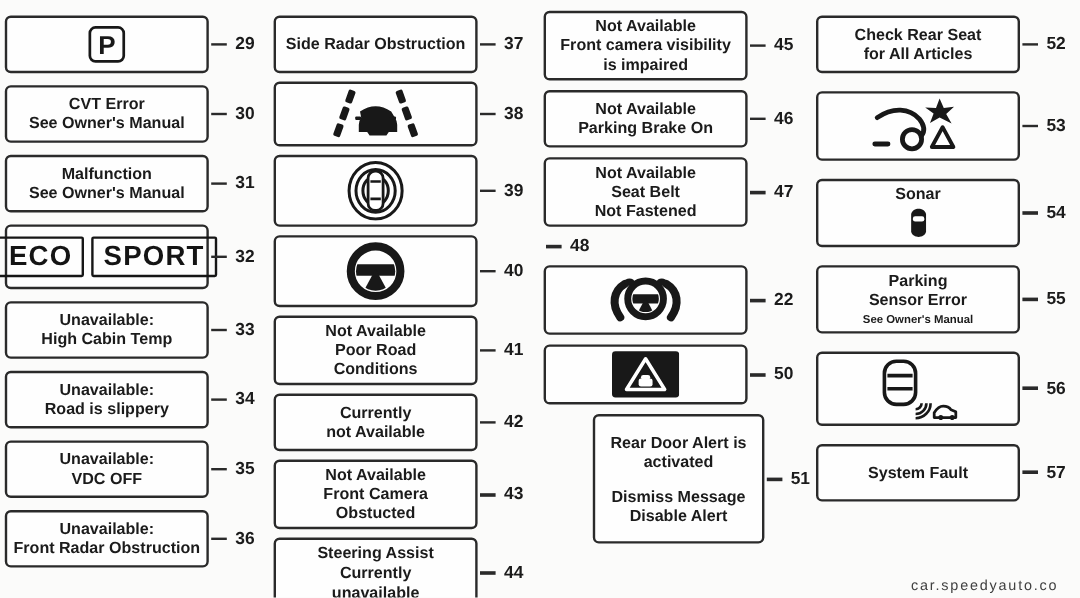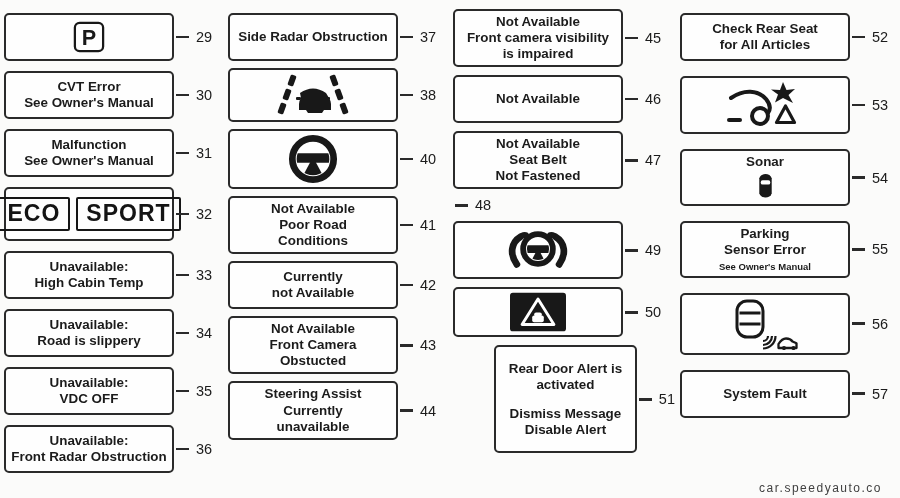--- a/index.html
+++ b/index.html
@@ -20,21 +20,21 @@
     width:170px; min-height:48px;
     border:2px solid #2a2a2a; border-radius:5px;
     background:#fefefe;
     display:flex; flex-direction:column; align-items:center; justify-content:center;
     box-sizing:border-box; padding:3px 4px; text-align:center;
   }
   .line { font-size:13.4px; font-weight:700; color:#1b1b1b; line-height:1.2; letter-spacing:0; white-space:nowrap; }
   .line.spacer { height:13px; }
   .line.small { font-size:9.5px; margin-top:3px; }
   .tick { width:13px; height:2.4px; background:#2a2a2a; margin-left:2px; flex:none; }
-  .num { font-size:14.5px; font-weight:400; color:#1b1b1b; margin-left:7px; }
+  .num { font-size:14.5px; font-weight:700; color:#1b1b1b; margin-left:7px; }
   .badges { display:flex; gap:6px; align-items:center; }
   .badge {
     border:2.5px solid #161616; border-radius:2px;
     padding:2px 8px; font-size:23px; font-weight:700;
     letter-spacing:1px; color:#141414; line-height:1.1;
   }
   .icon { display:flex; align-items:center; justify-content:center; }
   .icon svg { display:block; }
   
   .col3 .row:last-child .box { min-height:108px;margin-left:41px; }
@@ -152,20 +152,36 @@
                 <rect x="64" y="16" width="6" height="11" rx="1.5" transform="rotate(-20 67 21.5)"></rect>
                 <rect x="69" y="30" width="6" height="11" rx="1.5" transform="rotate(-20 72 35.5)"></rect>
               </g>
             </svg>
           </div>
         </div>
     <div class="tick"></div>
     <div class="num">38</div>
   </div>
 
+  <div class="row">
+    <div class="box">
+          <div class="icon">
+            <svg width="50" height="50" viewBox="0 0 52 52">
+              <ellipse cx="26" cy="26" rx="23" ry="24.5" fill="none" stroke="#181818" stroke-width="2.6"></ellipse>
+              <ellipse cx="26" cy="26" rx="17" ry="18.5" fill="none" stroke="#181818" stroke-width="2.6"></ellipse>
+              <ellipse cx="26" cy="26" rx="11" ry="12.5" fill="none" stroke="#181818" stroke-width="2.6"></ellipse>
+              <rect x="19.5" y="9" width="13" height="34" rx="6" fill="#fff" stroke="#181818" stroke-width="2.4"></rect>
+              <line x1="21.5" y1="18" x2="30.5" y2="18" stroke="#181818" stroke-width="2.2"></line>
+              <line x1="21.5" y1="33" x2="30.5" y2="33" stroke="#181818" stroke-width="2.2"></line>
+            </svg>
+          </div>
+        </div>
+    <div class="tick"></div>
+    <div class="num">39</div>
+  </div>
 
   <div class="row">
     <div class="box">
           <div class="icon">
             <svg width="50" height="50" viewBox="0 0 52 52">
               <circle cx="26" cy="26" r="21.5" fill="none" stroke="#181818" stroke-width="7"></circle>
               <clipPath id="swA">
                 <circle cx="26" cy="26" r="17"></circle>
               </clipPath>
               <g clip-path="url(#swA)" fill="#181818">
@@ -225,20 +241,21 @@
           <div class="line">Front camera visibility</div>
           <div class="line">is impaired</div>
         </div>
     <div class="tick"></div>
     <div class="num">45</div>
   </div>
 
   <div class="row">
     <div class="box">
           <div class="line">Not Available</div>
+          <div class="line">Parking Brake On</div>
         </div>
     <div class="tick"></div>
     <div class="num">46</div>
   </div>
 
   <div class="row">
     <div class="box">
           <div class="line">Not Available</div>
           <div class="line">Seat Belt</div>
           <div class="line">Not Fastened</div>
@@ -265,21 +282,21 @@
                 <path d="M33 23 L43 42 L23 42 Z"></path>
               </g>
               <path d="M15 11 C5 17 3 29 11 40" fill="none" stroke="#181818" stroke-width="7" stroke-linecap="round"></path>
               <path d="M51 11 C61 17 63 29 55 40" fill="none" stroke="#181818" stroke-width="7" stroke-linecap="round"></path>
               <ellipse cx="19" cy="9.5" rx="4.5" ry="3.2" fill="#181818"></ellipse>
               <ellipse cx="47" cy="9.5" rx="4.5" ry="3.2" fill="#181818"></ellipse>
             </svg>
           </div>
         </div>
     <div class="tick"></div>
-    <div class="num">49</div>
+    <div class="num">22</div>
   </div>
 
   <div class="row">
     <div class="box">
           <div class="icon">
             <svg width="56" height="40" viewBox="0 0 58 40">
               <rect x="0" y="0" width="58" height="40" rx="3" fill="#181818"></rect>
               <path d="M29 6.5 L45.5 33 L12.5 33 Z" fill="none" stroke="#fff" stroke-width="3" stroke-linejoin="round"></path>
               <rect x="25" y="20.5" width="8" height="4" rx="2" fill="#fff"></rect>
               <rect x="23" y="23.5" width="12" height="7" rx="2" fill="#fff"></rect>

